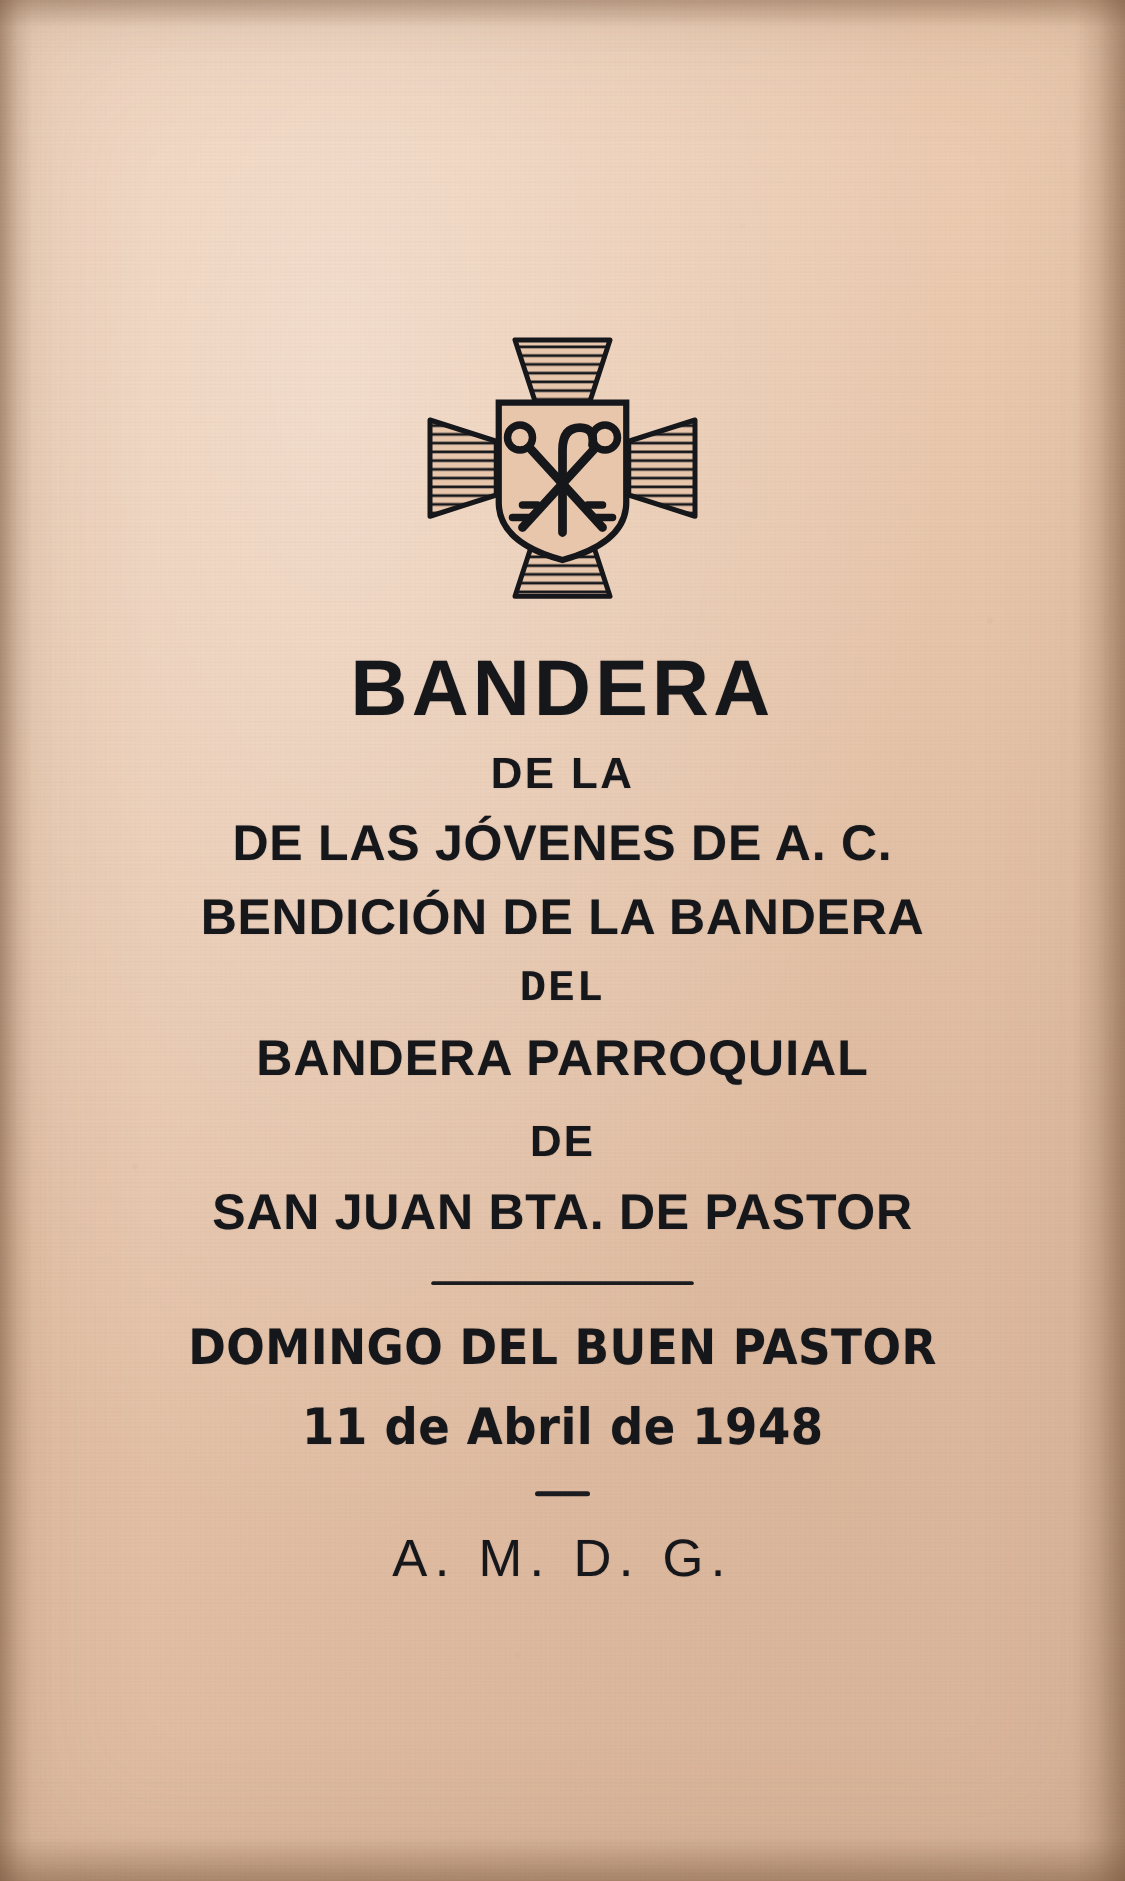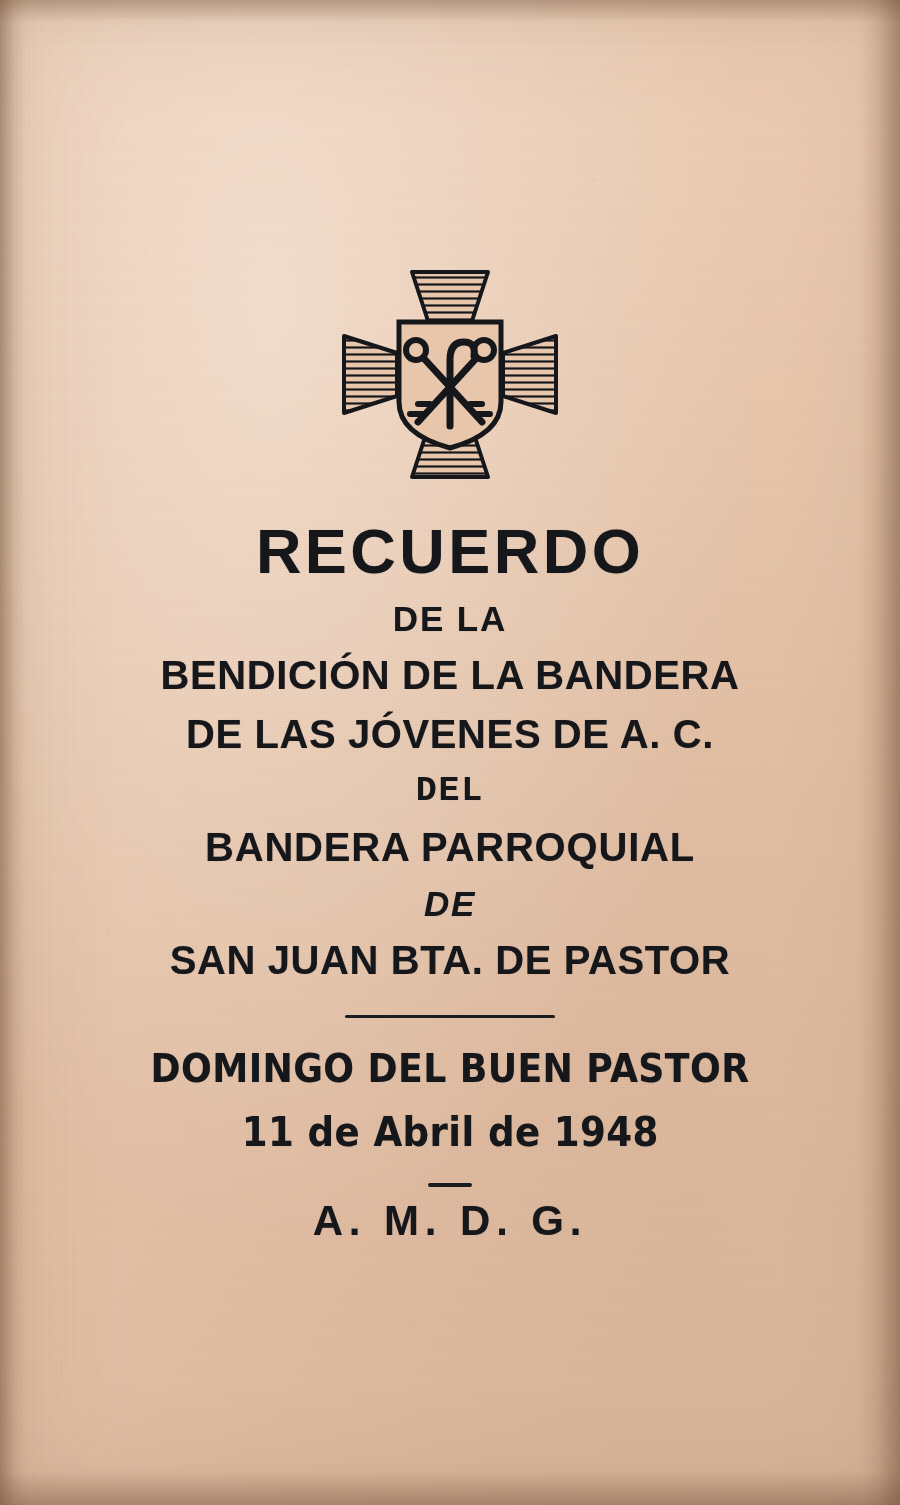--- a/index.html
+++ b/index.html
@@ -121,25 +121,24 @@
     letter-spacing: 0.05em;
     font-family: Liberation Mono, monospace;
   }
   #line-centro {
     margin-top: 14px;
     font-size: 40px;
     font-weight: 600;
     letter-spacing: 0.02em;
   }
   #line-de {
-    margin-top: 14px;
+    margin-top: 24px;
     font-size: 35px;
     font-weight: 600;
     letter-spacing: 0.05em;
-    font-style: italic;
   }
   #line-artana {
     margin-top: 14px;
     font-size: 40px;
     font-weight: 600;
     letter-spacing: 0.015em;
   }
 
   .rule-long {
     width: 210px;
@@ -166,23 +165,23 @@
   }
   #line-fecha {
     margin-top: 18px;
     font-size: 40px;
     font-weight: 700;
     letter-spacing: 0.01em;
     font-family: "DejaVu Sans", sans-serif;
     transform: scaleX(0.93);
   }
   #line-amdg {
-    margin-top: 10px;
+    margin-top: 26px;
     font-size: 42px;
-    font-weight: 700;
+    font-weight: 400;
     letter-spacing: 0.14em;
   }
 </style>
 </head>
 <body>
 
 <div id="card">
 
   <div id="grain"></div>
   <div id="edges"></div>
@@ -225,24 +224,24 @@
       <g stroke="#16171b" stroke-width="6" stroke-linecap="round">
         <line x1="136" y1="152" x2="150" y2="152"></line>
         <line x1="130" y1="142" x2="142" y2="142"></line>
         <line x1="84" y1="152" x2="70" y2="152"></line>
         <line x1="90" y1="142" x2="78" y2="142"></line>
       </g>
 
       <path d="M110 164 L110 98 Q110 80 124 80 Q136 80 134 94" fill="none" stroke="#16171b" stroke-width="7" stroke-linecap="round"></path>
     </svg>
 
-    <div class="line" id="title">RECUERDO</div>
+    <div class="line" id="title">BANDERA</div>
     <div class="line" id="subtitle-de-la">DE LA</div>
+    <div class="line" id="line-jovenes">DE LAS JÓVENES DE A. C.</div>
     <div class="line" id="line-bandera">BENDICIÓN DE LA BANDERA</div>
-    <div class="line" id="line-jovenes">DE LAS JÓVENES DE A. C.</div>
     <div class="line" id="line-del">DEL</div>
     <div class="line" id="line-centro">BANDERA PARROQUIAL</div>
     <div class="line" id="line-de">DE</div>
     <div class="line" id="line-artana">SAN JUAN BTA. DE PASTOR</div>
 
     <div class="rule-long"></div>
 
     <div class="line" id="line-domingo">DOMINGO DEL BUEN PASTOR</div>
     <div class="line" id="line-fecha">11 de Abril de 1948</div>
 

